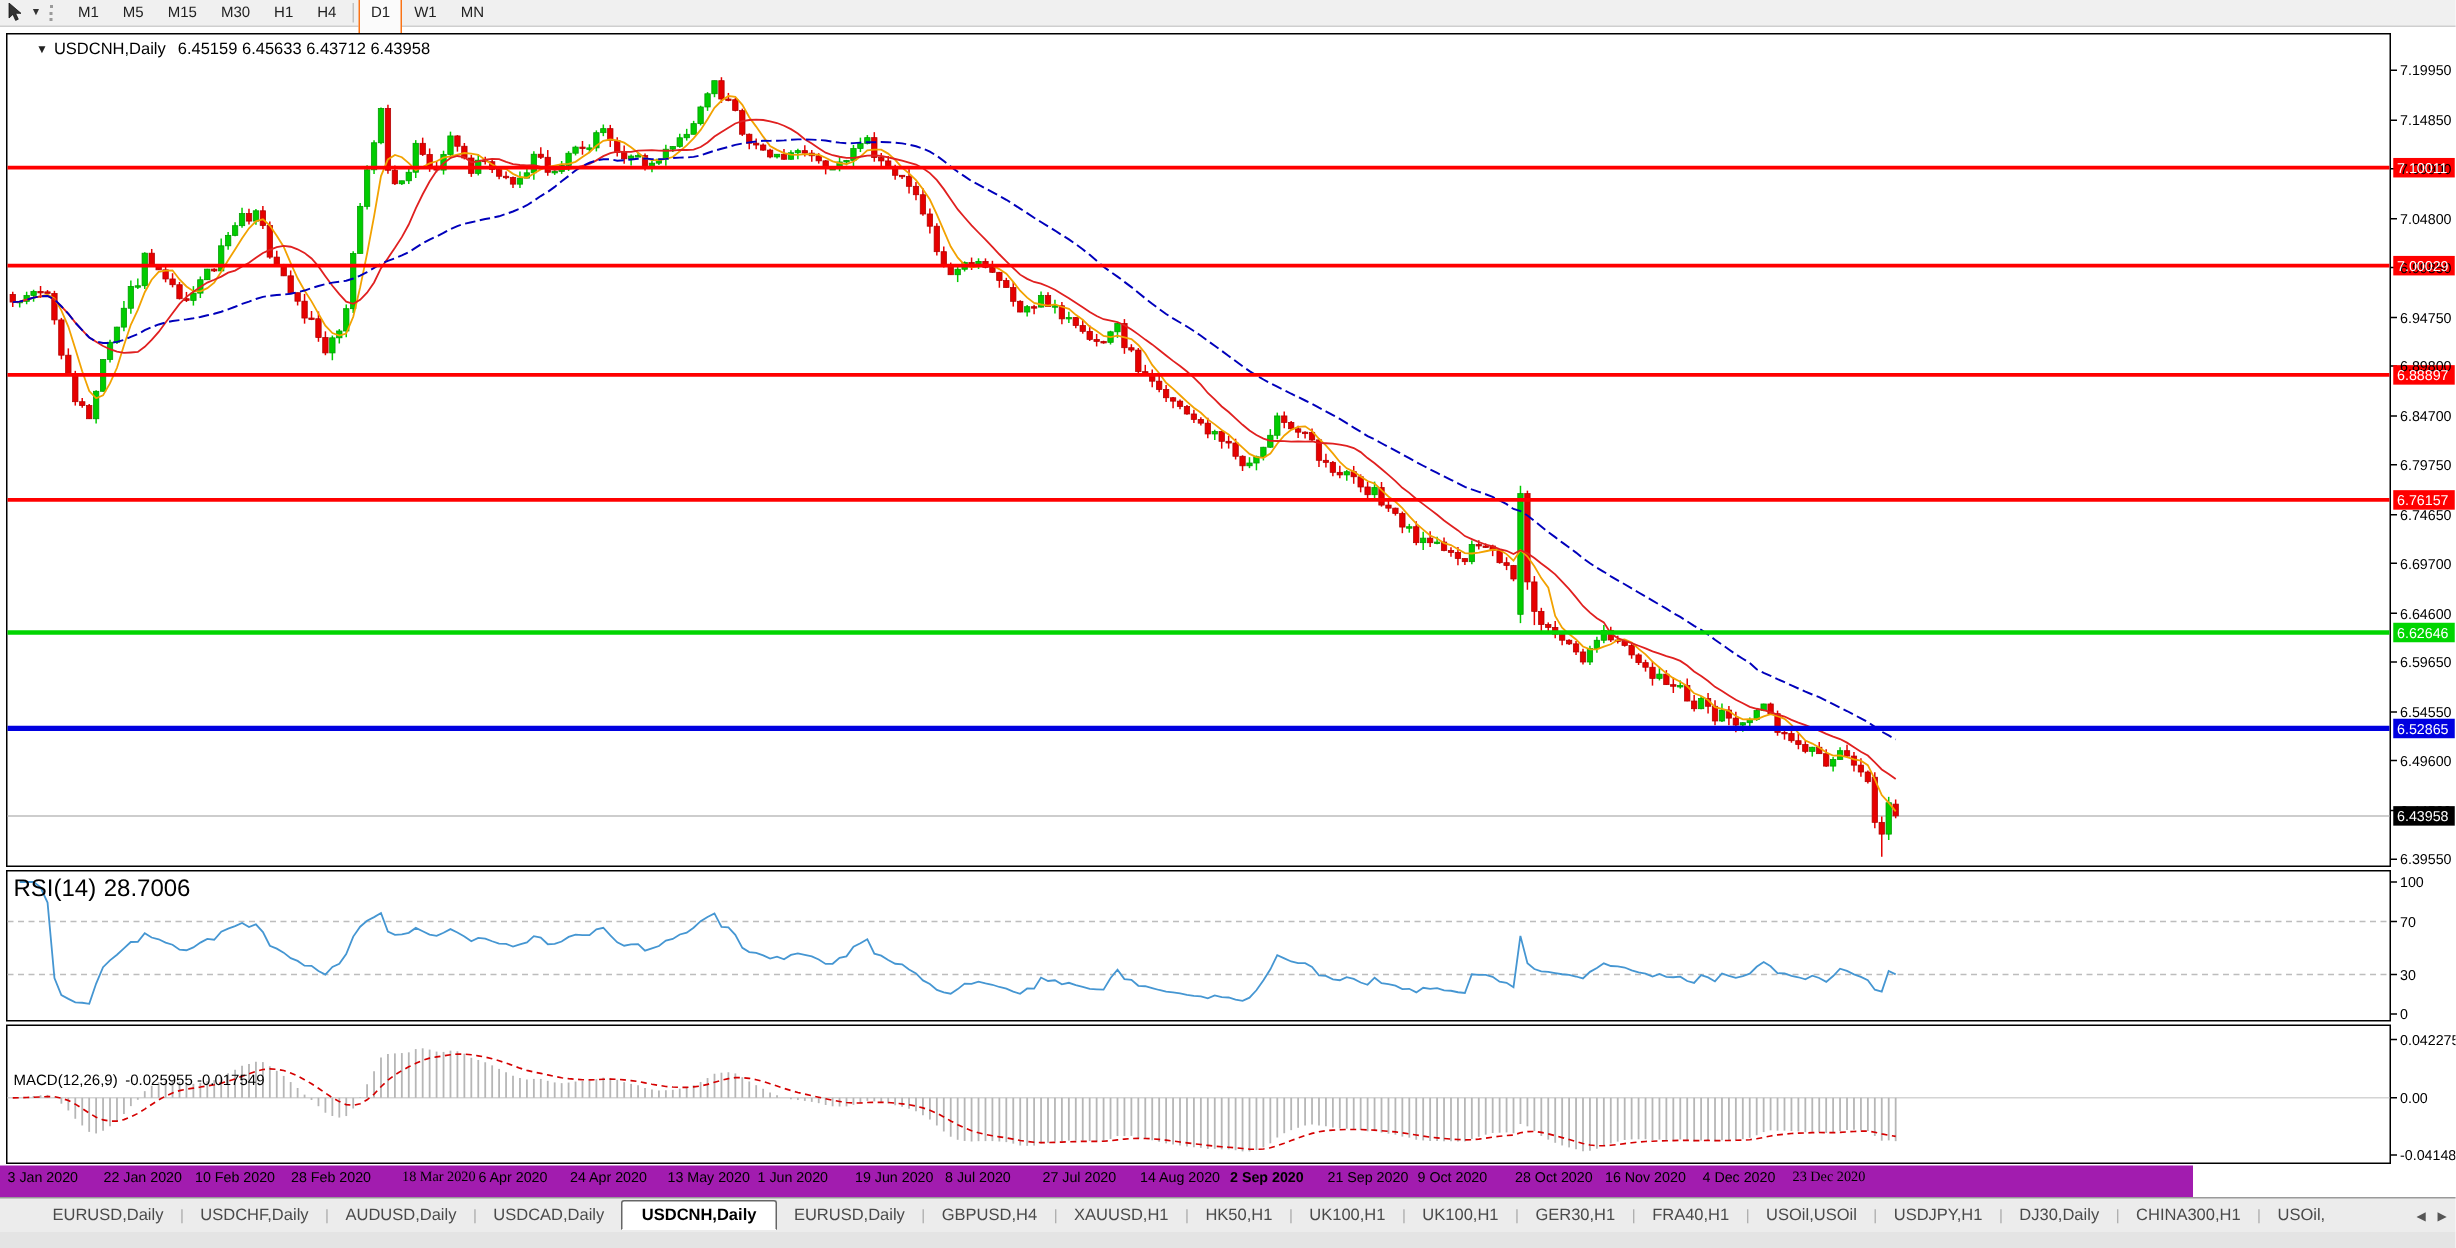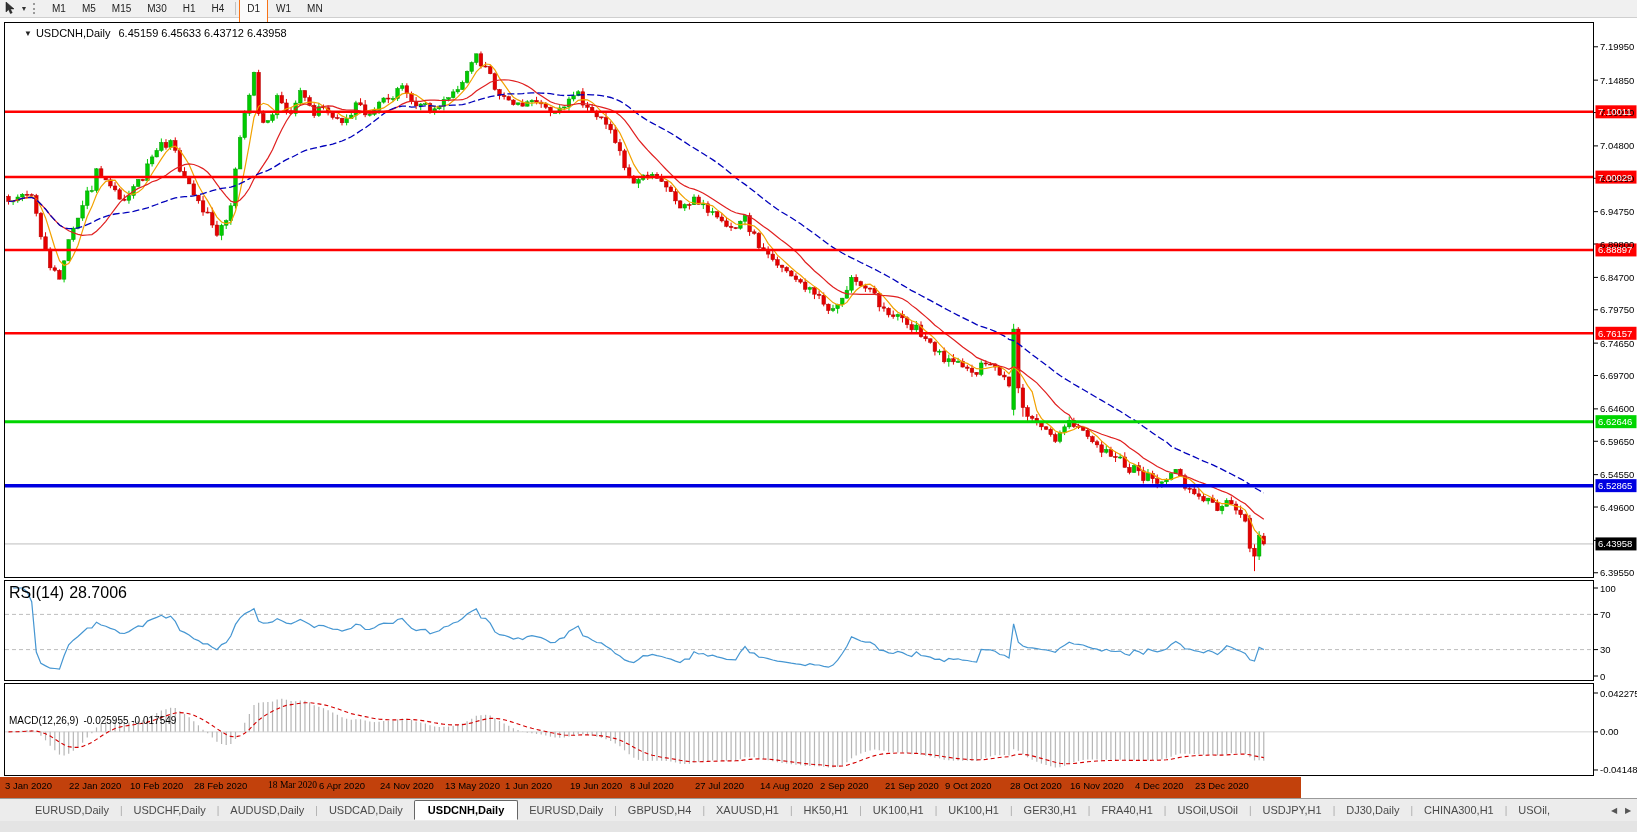--- a/index.html
+++ b/index.html
@@ -26,21 +26,21 @@
   #rsi-label span, #macd-label span{margin-right:5px;}
 
   
   #svg{position:absolute;left:0;top:0;z-index:1;}
   #svg text{font-family:"Liberation Sans", sans-serif;}
 
   
   .splitter{position:absolute;left:4px;width:1590px;height:3px;z-index:6;cursor:row-resize;}
 
   
-  #date-row{position:absolute;left:0;top:777px;width:1301px;height:21px;background:#c2410c;z-index:4;}
+  #date-row{position:absolute;left:0;top:777px;width:1462px;height:21px;background:#a21caf;z-index:4;}
   .date-label{position:absolute;top:3px;font-size:9.5px;color:#000;white-space:nowrap;}
 
   
   #tabbar{position:absolute;left:0;top:798px;width:1637px;height:23px;background:#ececec;
           border-top:1px solid #9a9a9a;display:flex;align-items:center;overflow:hidden;
           padding-left:24px;box-sizing:border-box;z-index:4;}
   .tab{font-size:11px;color:#4a4a4a;padding:3px 11px;white-space:nowrap;cursor:default;}
   .tab.active{background:#ffffff;color:#000;font-weight:700;border:1px solid #666;
               border-bottom:1px solid #fff;border-radius:2px 2px 0 0;padding:3px 13px;}
   .tabsep{color:#aaa;font-size:10px;}
@@ -997,34 +997,34 @@
   <div class="splitter" style="top:577px"></div>
   <div class="splitter" style="top:680px"></div>
 
   <div id="date-row">
       <span class="date-label" style="left: 5px;">3 Jan 2020</span>
       <span class="date-label" style="left: 69px;">22 Jan 2020</span>
       <span class="date-label" style="left: 130px; text-align: right;">10 Feb 2020</span>
       <span class="date-label" style="left: 194px; text-align: center;">28 Feb 2020</span>
       <span class="date-label" style="left: 268px; font-family: Liberation Serif, serif;">18 Mar 2020</span>
       <span class="date-label" style="left: 319px;">6 Apr 2020</span>
-      <span class="date-label" style="left: 380px;">24 Nov 2020</span>
+      <span class="date-label" style="left: 380px;">24 Apr 2020</span>
       <span class="date-label" style="left: 445px;">13 May 2020</span>
       <span class="date-label" style="left: 505px;">1 Jun 2020</span>
       <span class="date-label" style="left: 570px;">19 Jun 2020</span>
       <span class="date-label" style="left: 630px;">8 Jul 2020</span>
       <span class="date-label" style="left: 695px;">27 Jul 2020</span>
       <span class="date-label" style="left: 760px;">14 Aug 2020</span>
-      <span class="date-label" style="left: 820px;">2 Sep 2020</span>
+      <span class="date-label" style="left: 820px; font-weight: bold;">2 Sep 2020</span>
       <span class="date-label" style="left: 885px;">21 Sep 2020</span>
       <span class="date-label" style="left: 945px;">9 Oct 2020</span>
       <span class="date-label" style="left: 1010px;">28 Oct 2020</span>
       <span class="date-label" style="left: 1070px;">16 Nov 2020</span>
       <span class="date-label" style="left: 1135px;">4 Dec 2020</span>
-      <span class="date-label" style="left: 1195px;">23 Dec 2020</span>
+      <span class="date-label" style="left: 1195px; font-family: Liberation Serif, serif;">23 Dec 2020</span>
     </div>
 
   <div id="tabbar">
       <span class="tab">EURUSD,Daily</span>
       <span class="tabsep">|</span>
       <span class="tab">USDCHF,Daily</span>
       <span class="tabsep">|</span>
       <span class="tab">AUDUSD,Daily</span>
       <span class="tabsep">|</span>
       <span class="tab">USDCAD,Daily</span>

